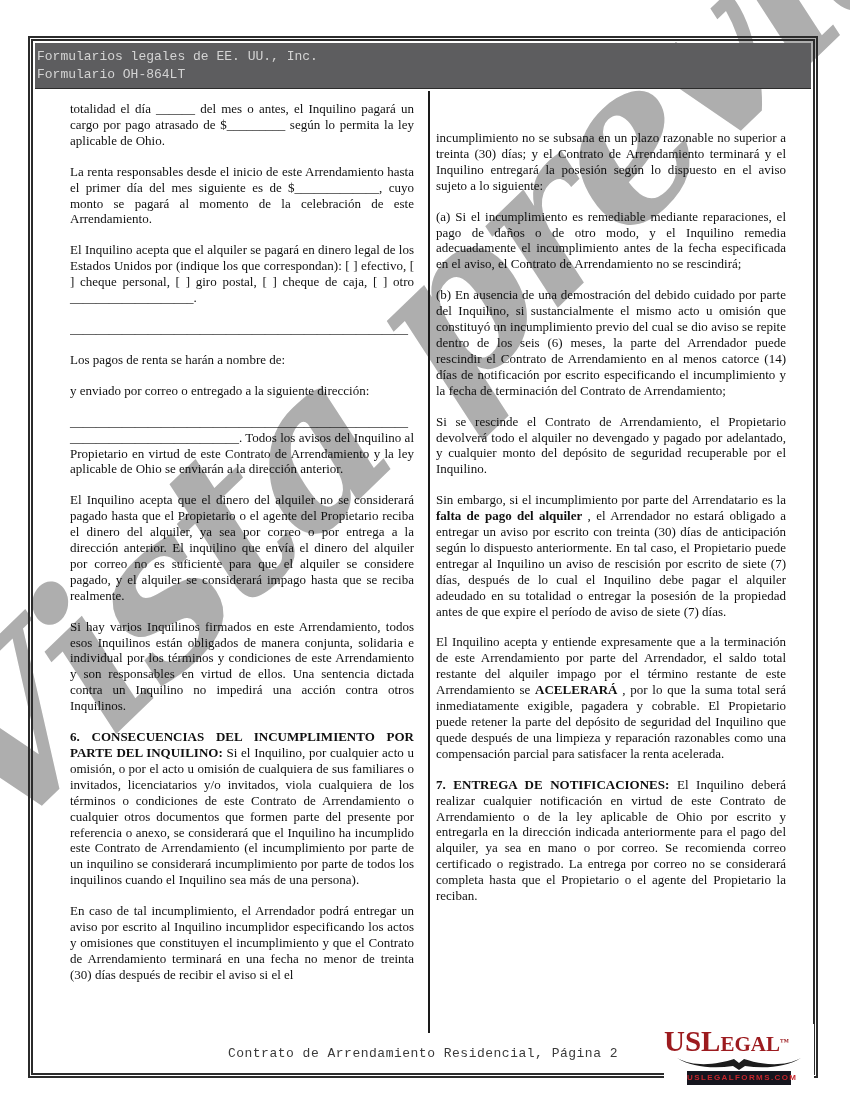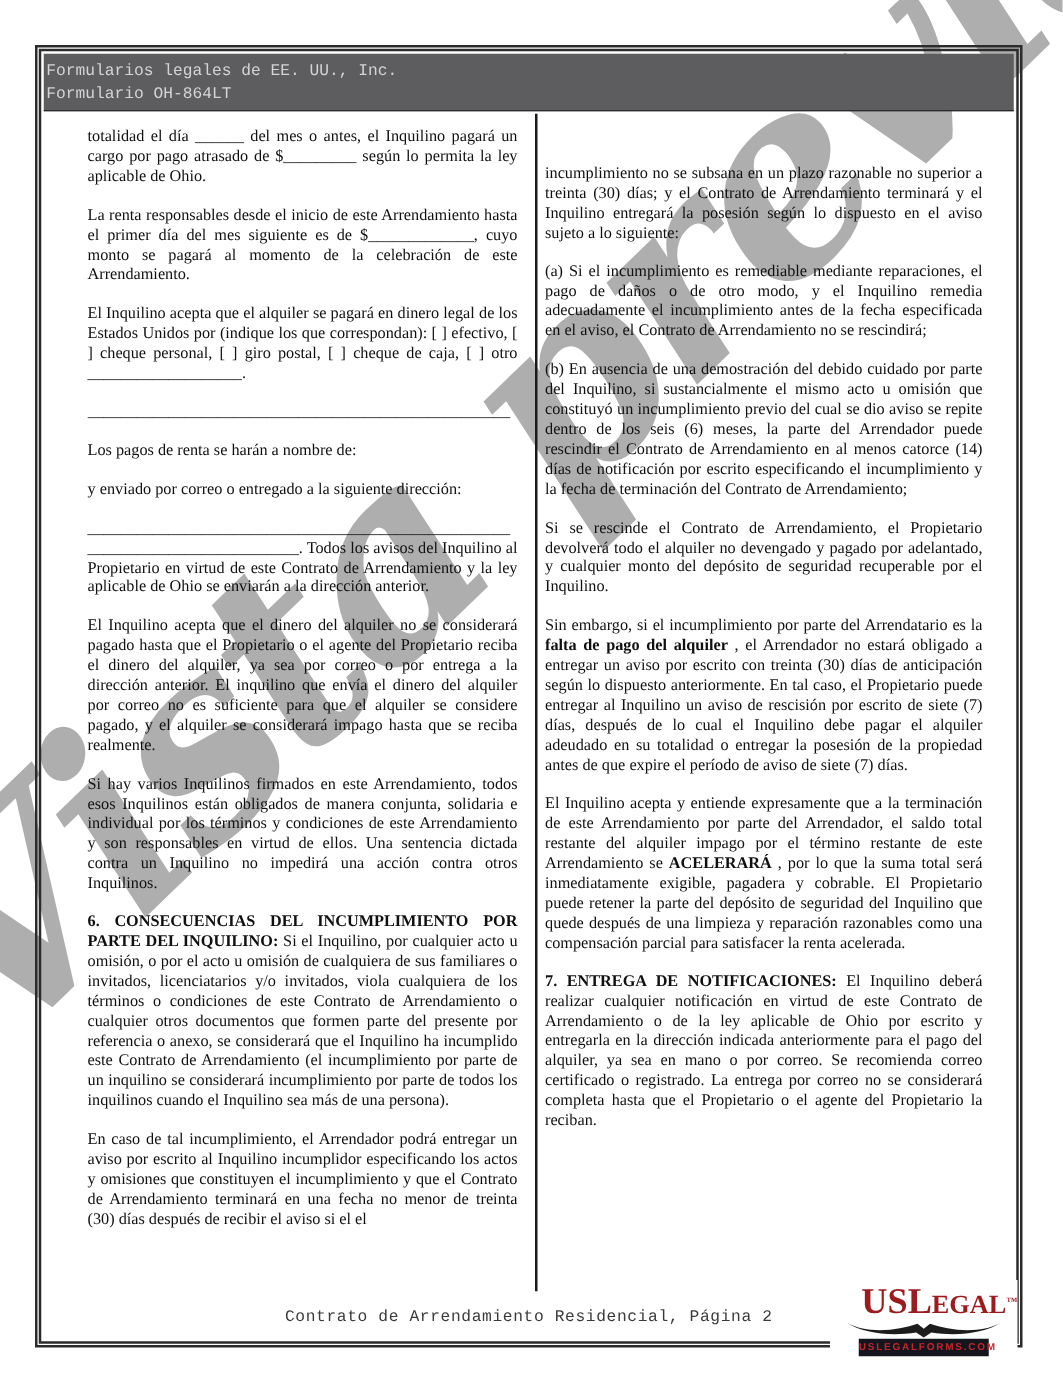--- a/index.html
+++ b/index.html
@@ -41,21 +41,21 @@
   p.rule{white-space:nowrap;overflow:hidden;}
   
   .footer-label{
     position:absolute;left:0;right:0;bottom:12px;text-align:center;
     font-family:Liberation Mono, monospace;font-size:13px;color:#3a3a3a;
     letter-spacing:.5px;z-index:3;
   }
   
   .logo{
     position:absolute;left:664px;top:1024px;width:150px;z-index:6;
-    background:#ffffff;text-align:right;padding-top:2px;
+    background:#ffffff;text-align:left;padding-top:2px;
   }
   .logo-brand{
     font-family:"Liberation Serif",serif;font-weight:700;color:#9c1b1f;
     line-height:30px;white-space:nowrap;
   }
   .logo-brand .big{font-size:29px;}
   .logo-brand .small{font-size:21px;}
   .logo-brand .tm{font-size:9px;vertical-align:super;}
   .logo-eagle svg{display:block;margin:-5px auto 0;}
   .logo-bar{

